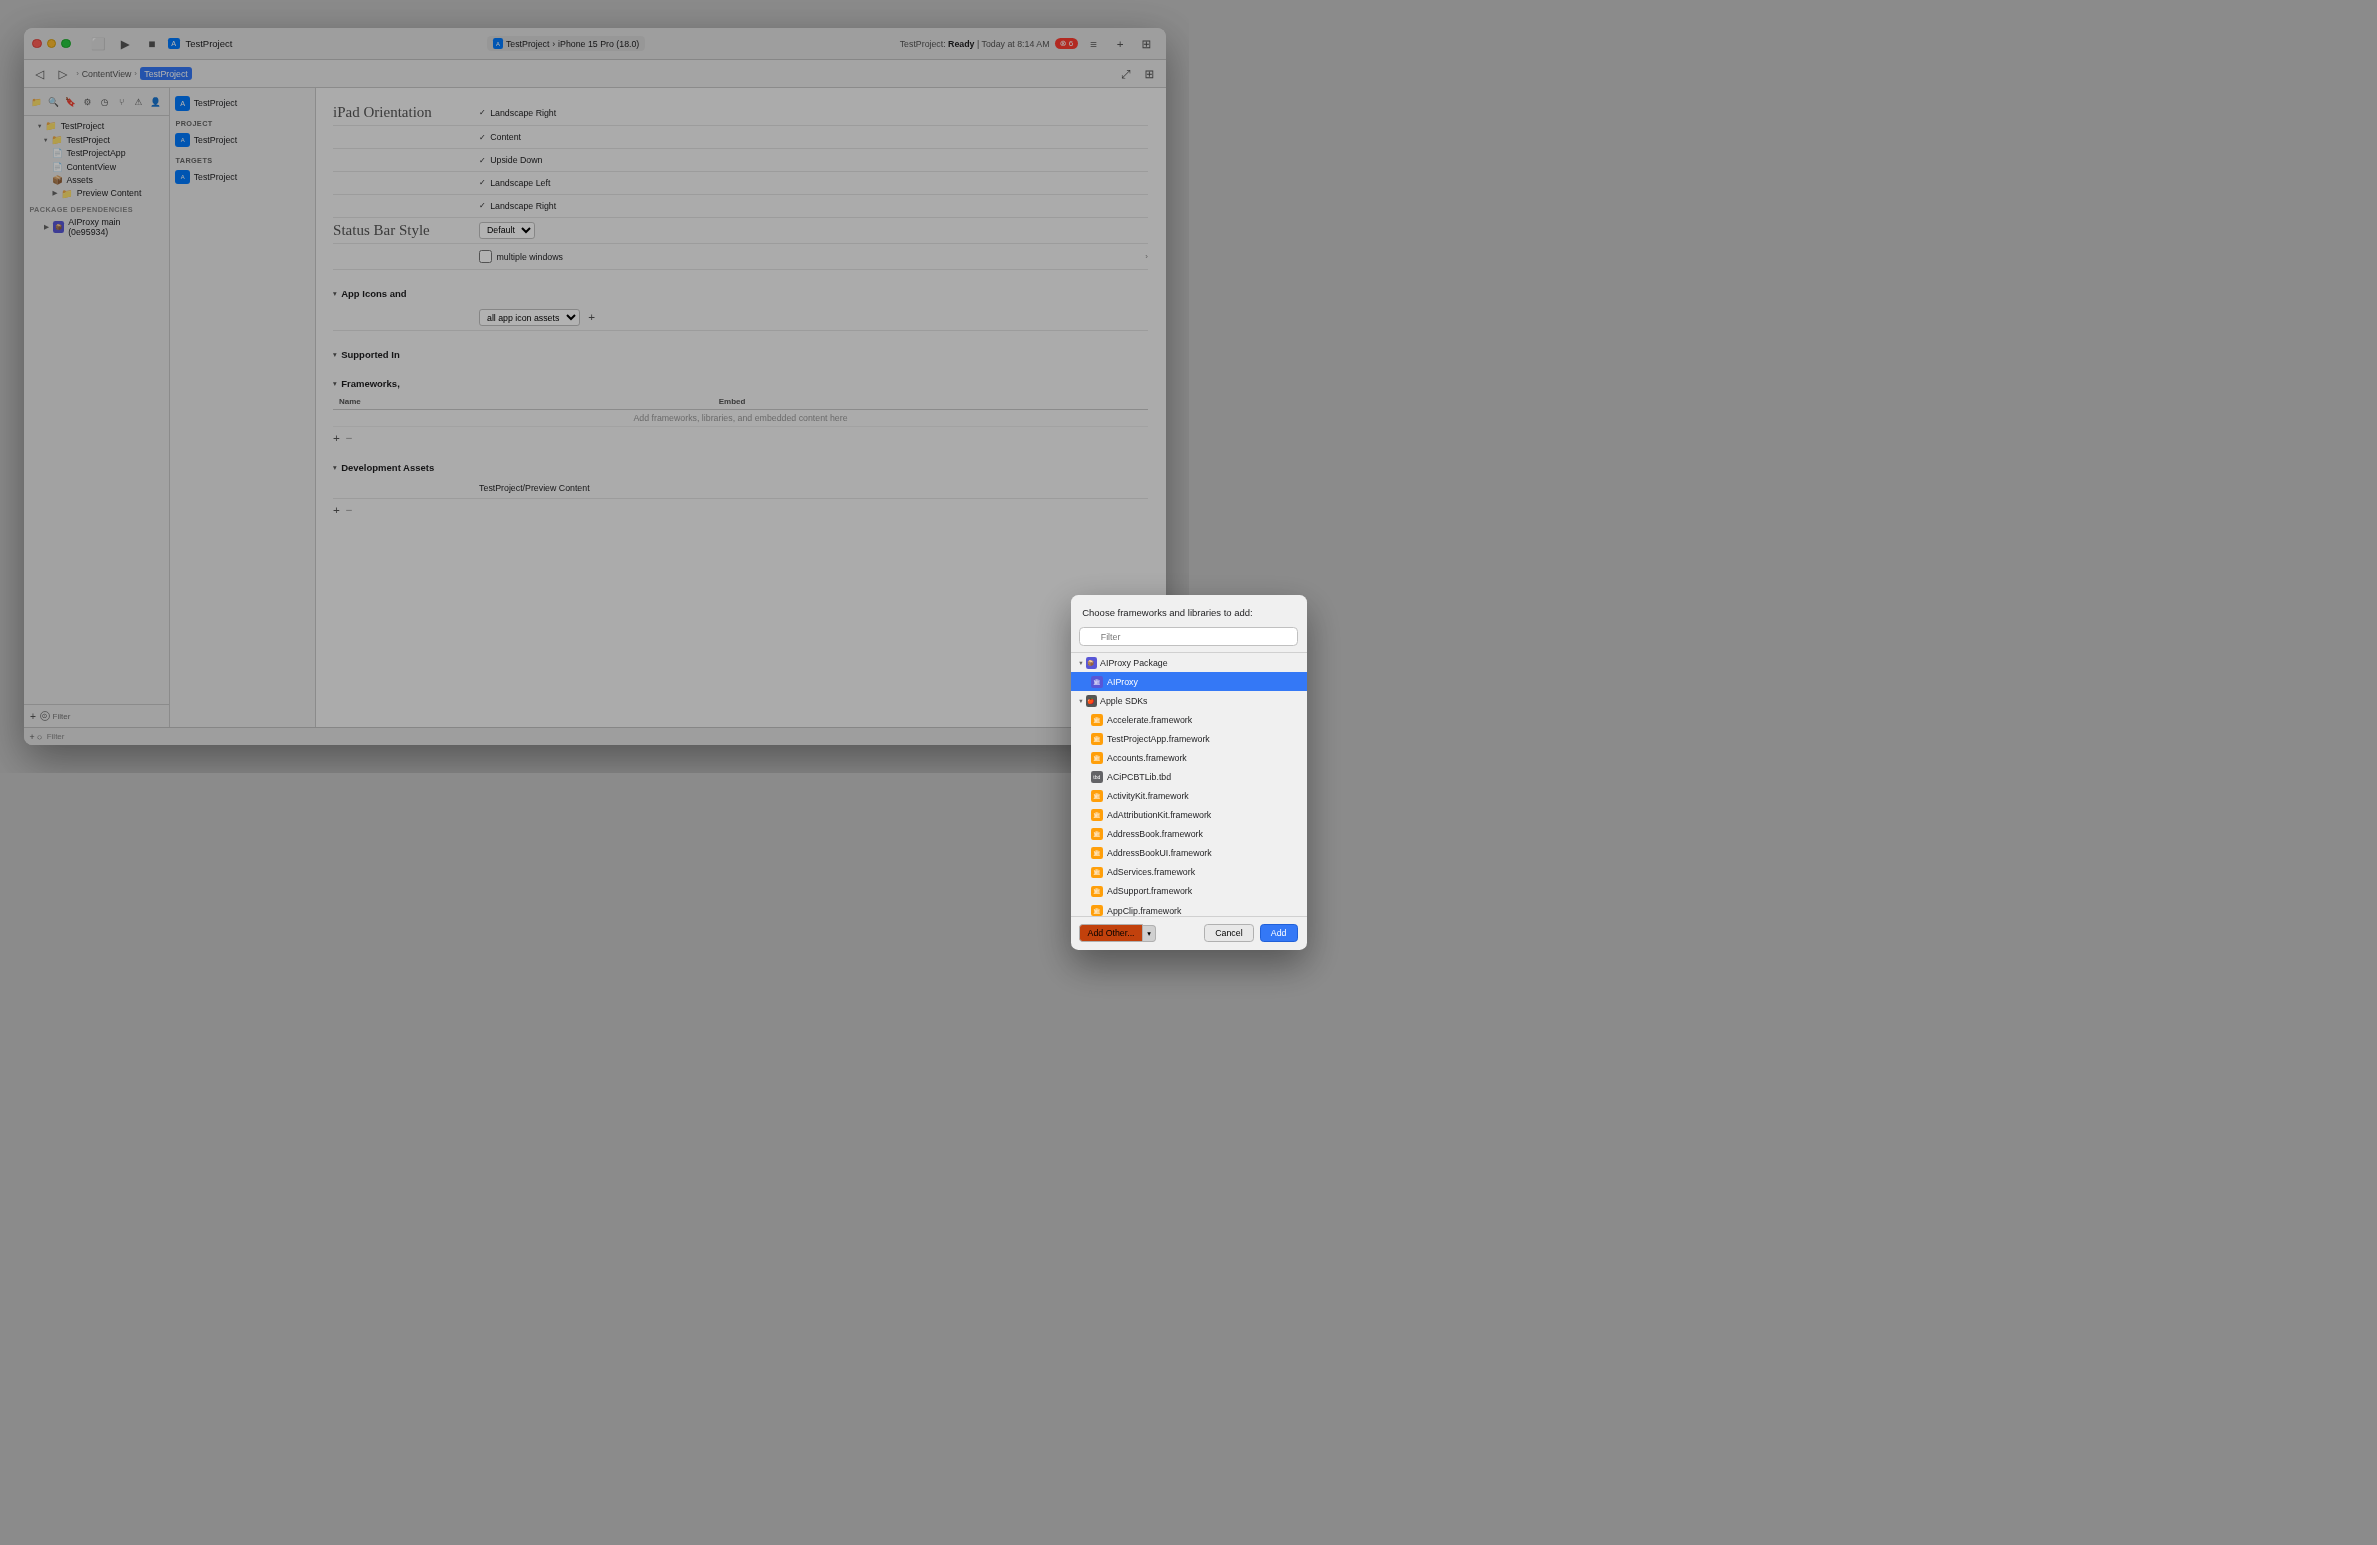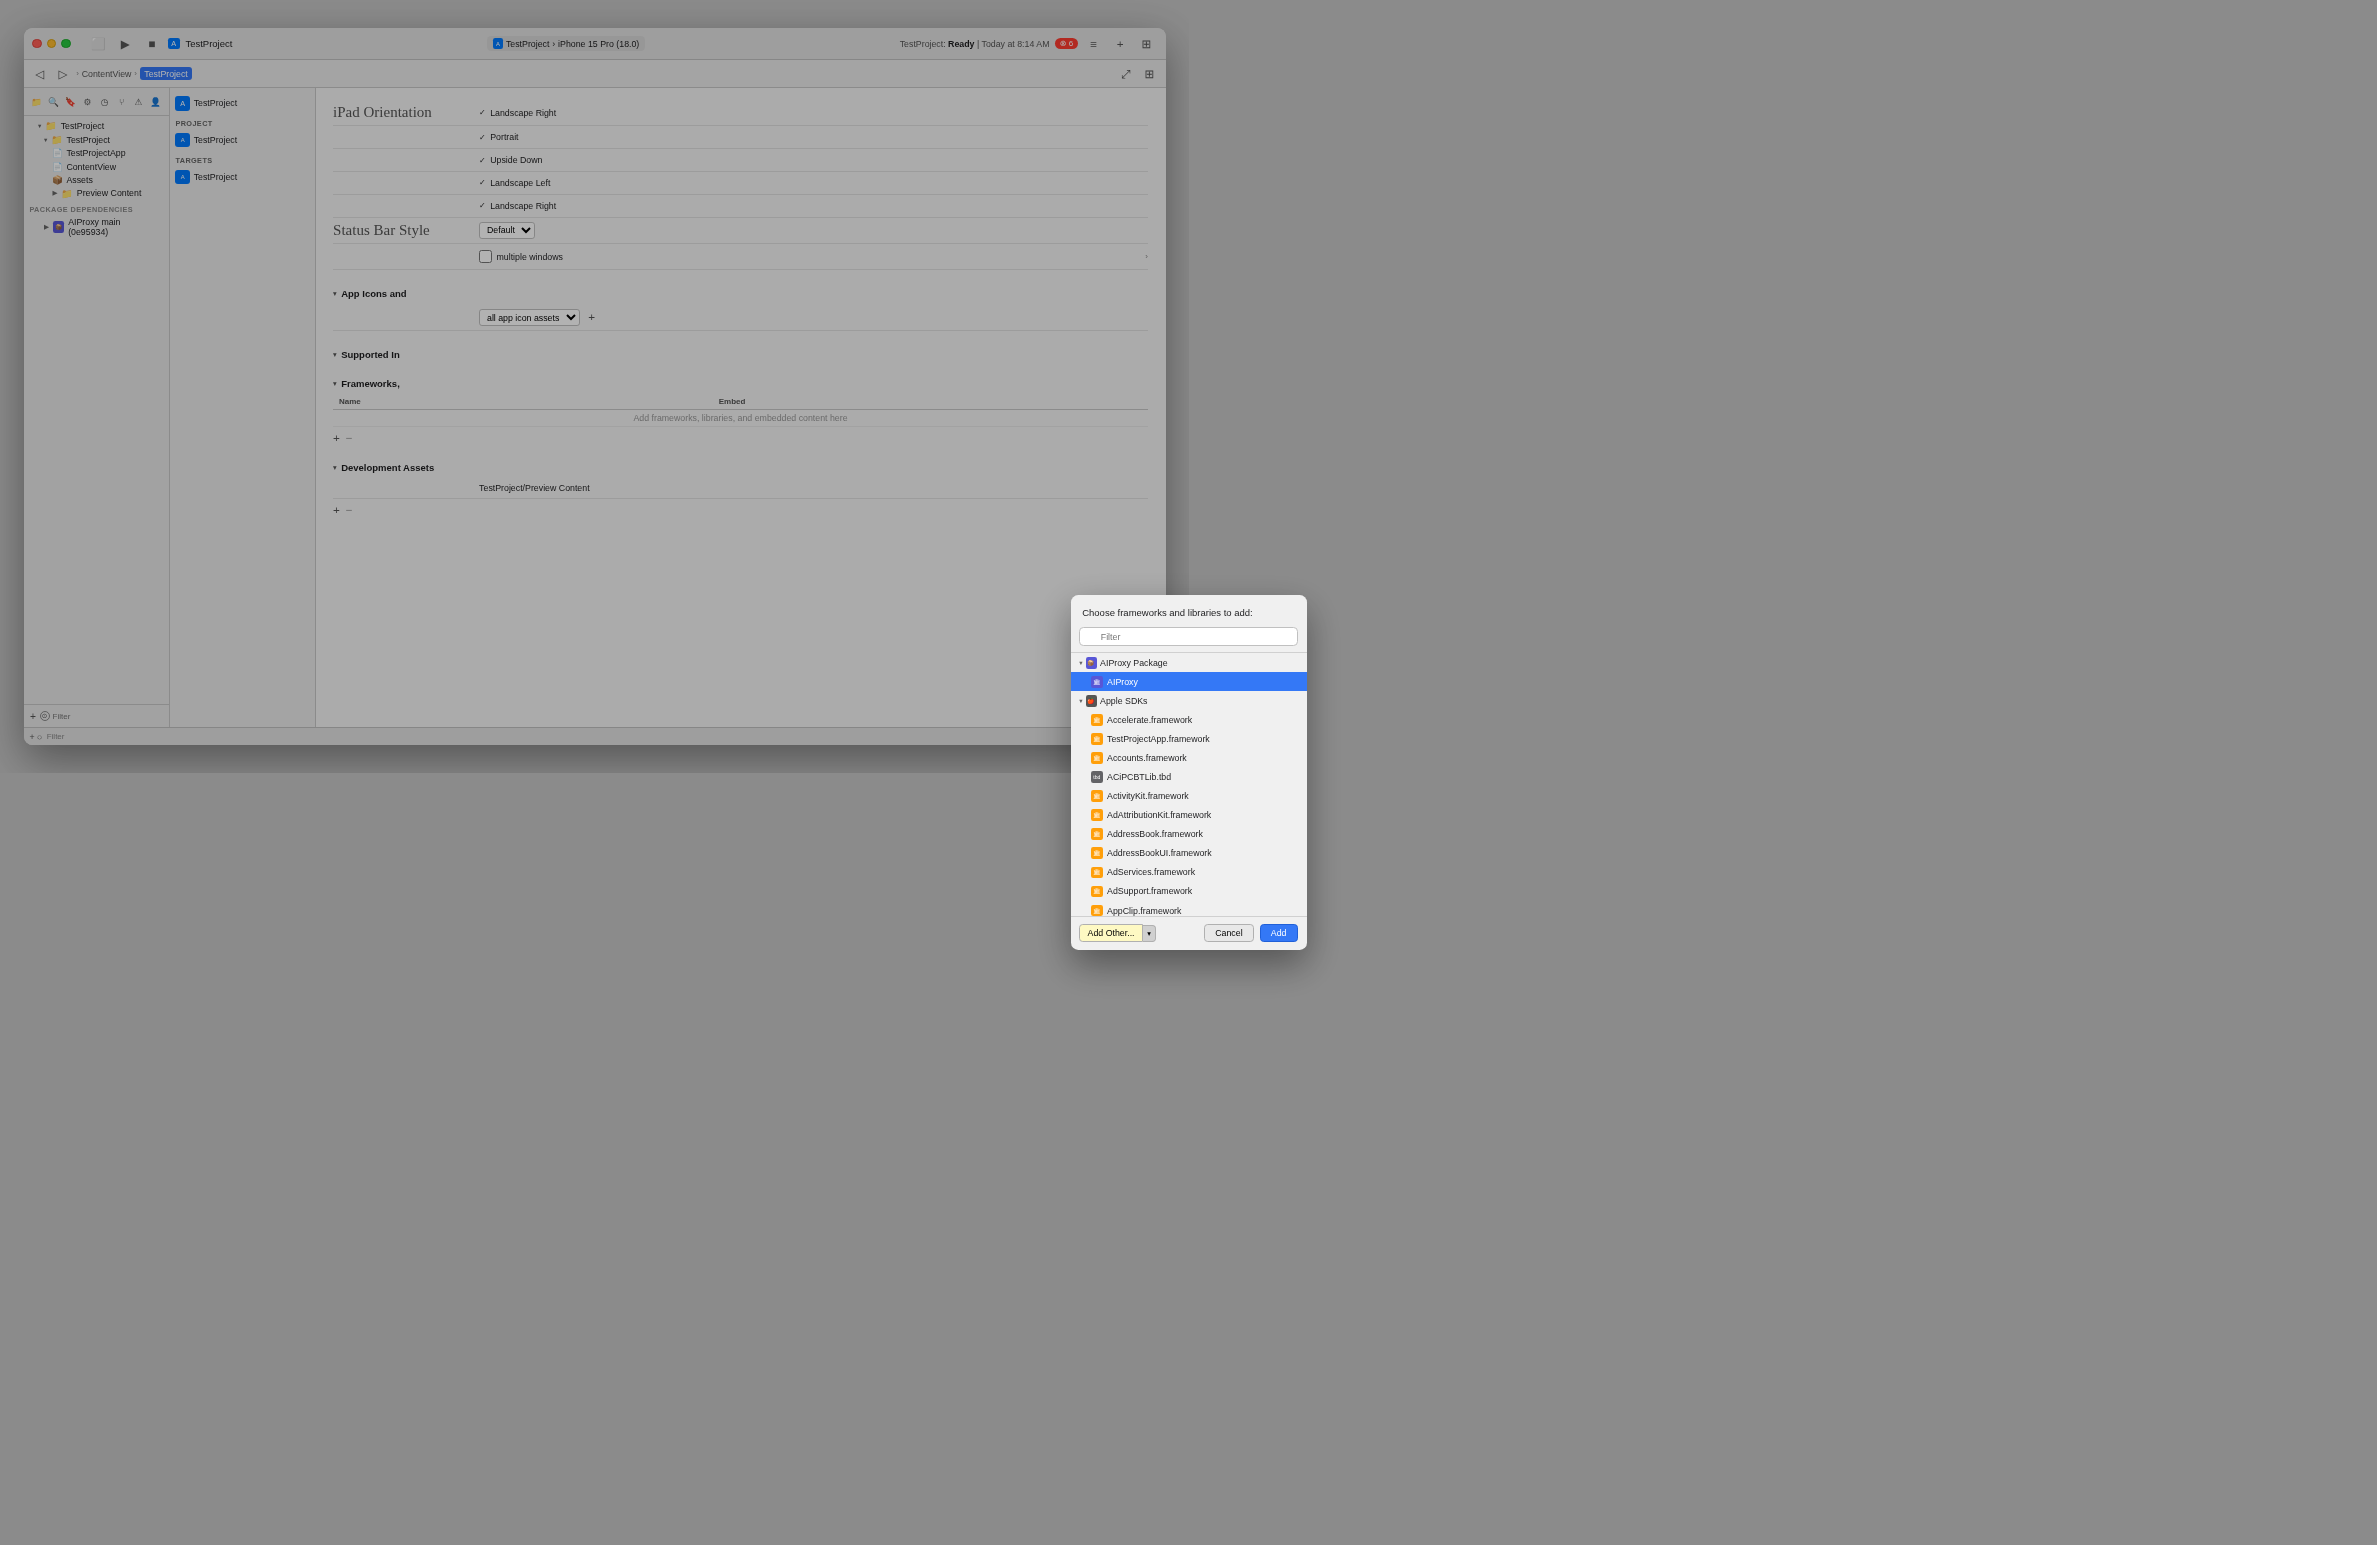--- a/index.html
+++ b/index.html
@@ -488,21 +488,21 @@
       display: flex;
       align-items: center;
       gap: 0;
     }
     .modal-footer-right {
       margin-left: auto;
       display: flex;
       gap: 5.9px;
     }
     .btn-add-other {
-      background: #fef9c3;
+      background: #c2410c;
       border: 0.7px solid #b0b0b0;
       border-radius: 3.7px 0 0 3.7px;
       padding: 2.9px 7.3px;
       font-size: 8.8px;
       cursor: pointer;
     }
     .btn-add-other-arrow {
       background: #d0d0d0;
       border: 0.7px solid #b0b0b0;
       border-left: none;
@@ -713,21 +713,21 @@
                     <span class="check-icon">✓</span>
                     <span>Landscape Right</span>
                   </div>
                 </div>
               </div>
               <div class="settings-row">
                 <div class="settings-label"></div>
                 <div class="settings-value">
                   <div class="checkbox-row">
                     <span class="check-icon">✓</span>
-                    <span>Portrait</span>
+                    <span>Content</span>
                   </div>
                 </div>
               </div>
               <div class="settings-row">
                 <div class="settings-label"></div>
                 <div class="settings-value">
                   <div class="checkbox-row">
                     <span class="check-icon">✓</span>
                     <span>Upside Down</span>
                   </div>

